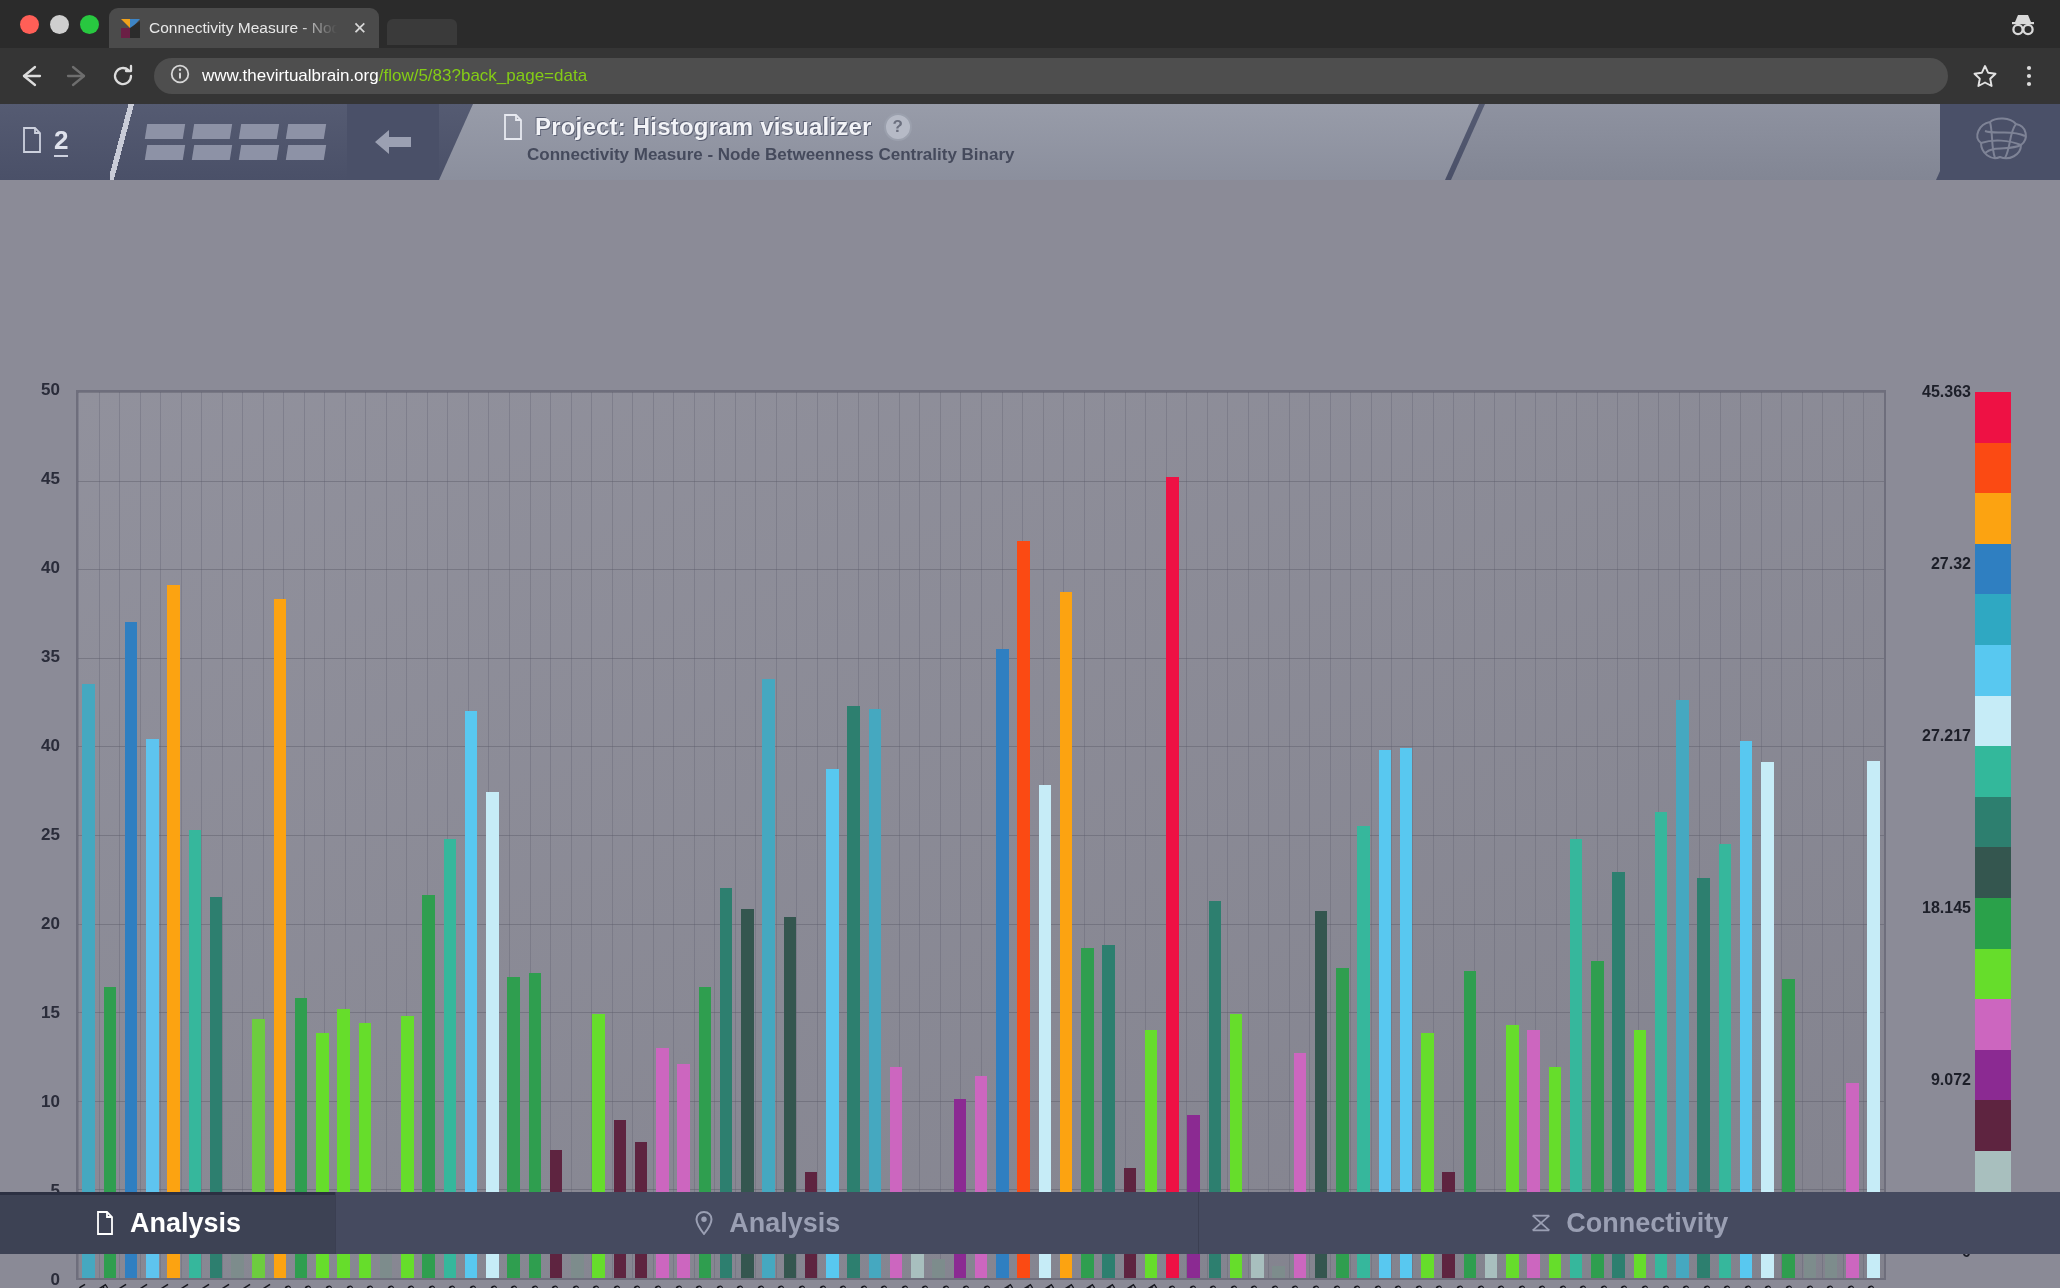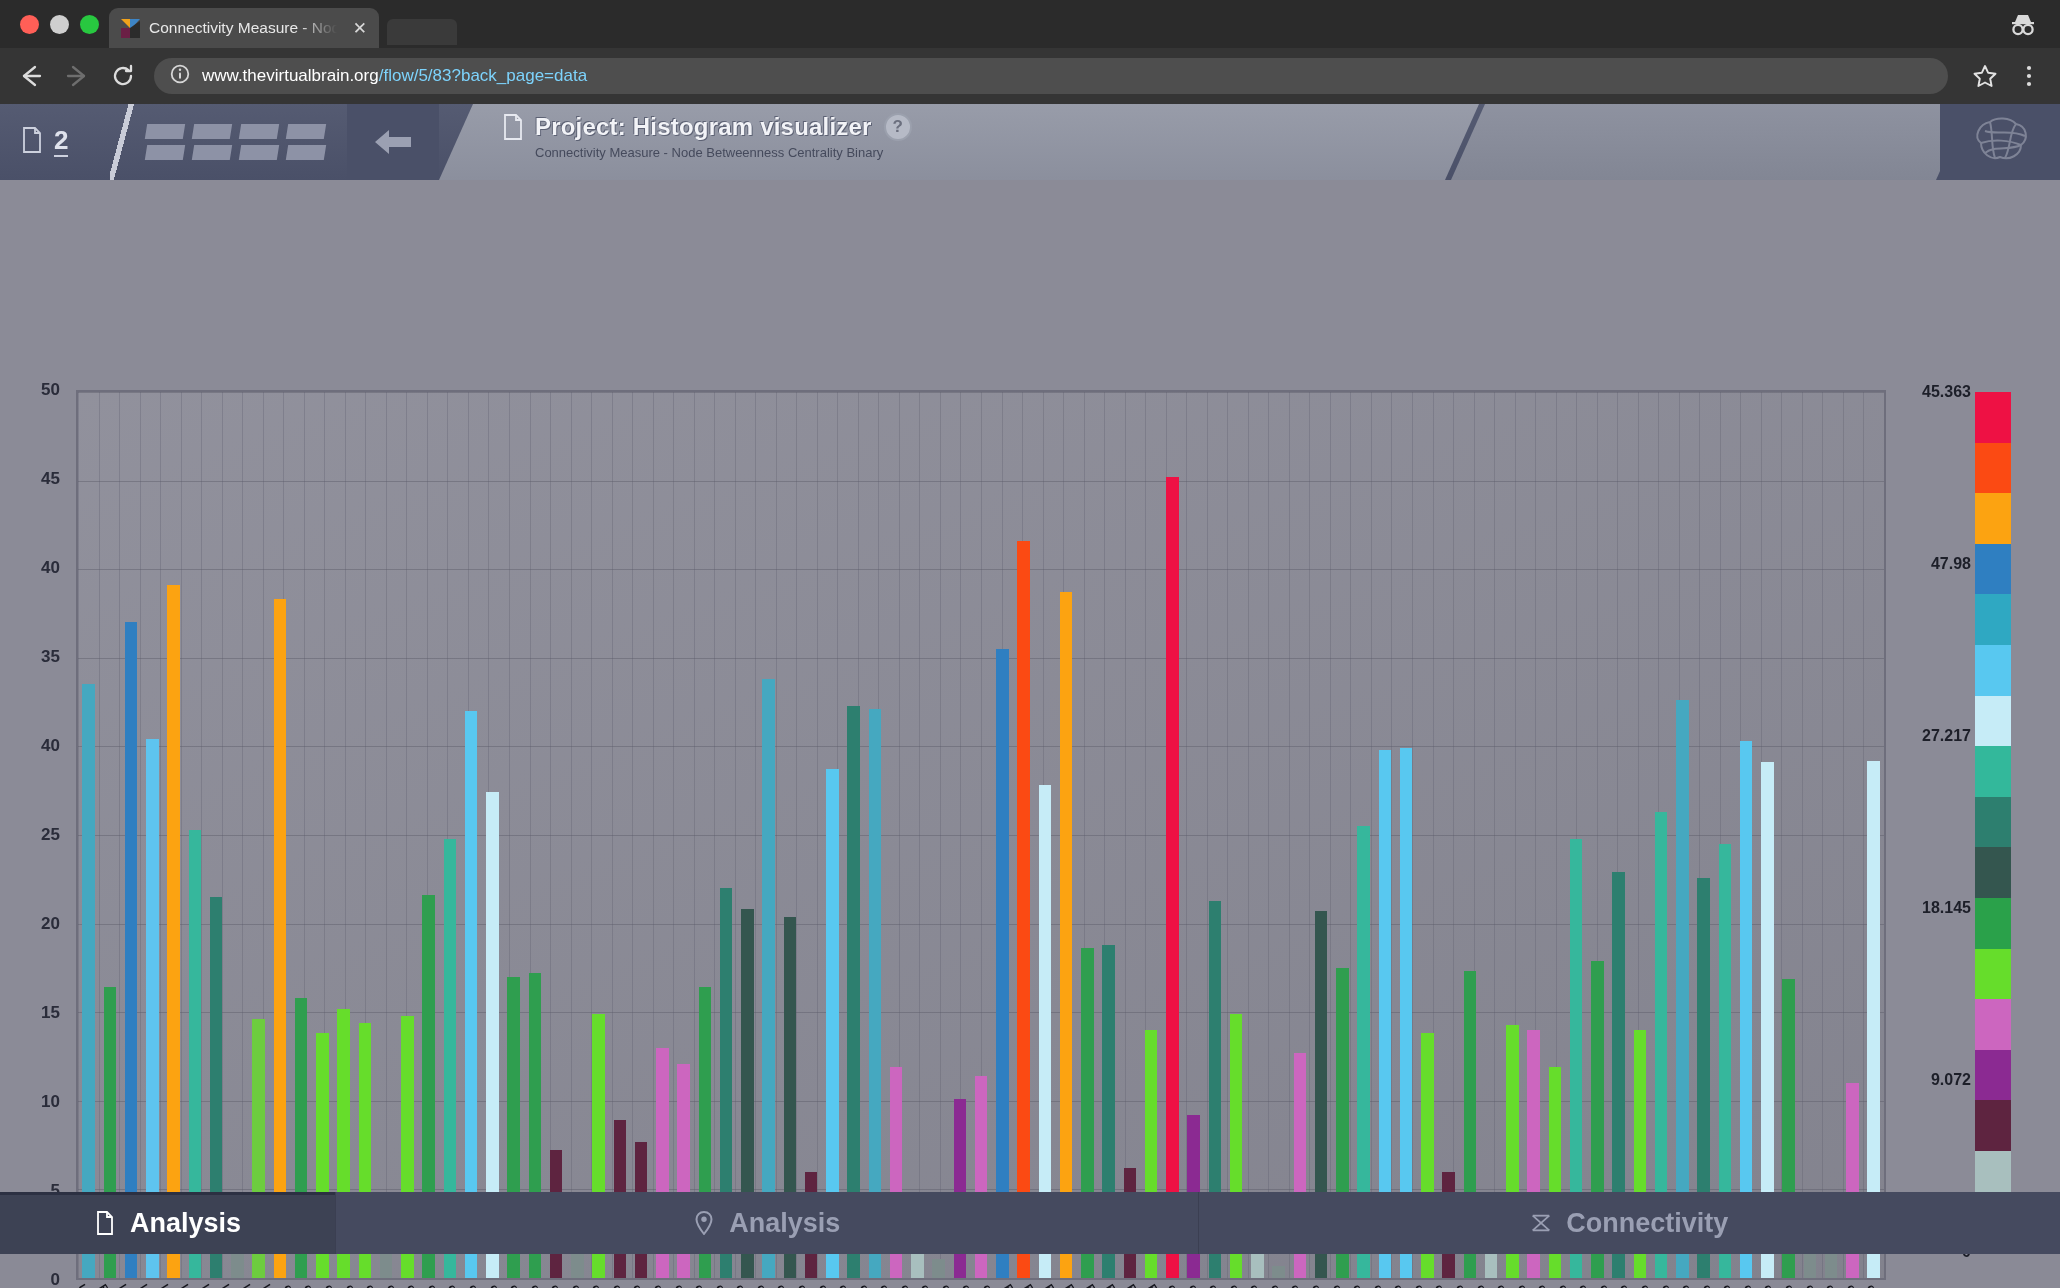--- a/index.html
+++ b/index.html
@@ -52,21 +52,21 @@
     display: flex; align-items: center; padding: 0 16px; gap: 16px;
   }
   .nav-btn { width: 30px; height: 30px; display: flex; align-items: center; justify-content: center; }
   .url-pill {
     flex: 1 1 auto; height: 36px; background: #4e4e4e; border-radius: 18px;
     display: flex; align-items: center; gap: 12px; padding: 0 16px;
     color: #f0f0f0; font-size: 17px;
   }
   .url-text { white-space: nowrap; }
   .url-text .host { color: #ffffff; }
-  .url-text .path { color: #7dd3fc; }
+  .url-text .path { color: #84cc16; }
   .omni-right { display: flex; align-items: center; gap: 14px; padding-left: 6px; }
 
   
   .app-header {
     height: 76px; width: 2060px;
     background: linear-gradient(180deg,#555b72 0%,#4a5068 100%);
     display: flex; align-items: stretch; position: relative;
   }
   .hdr-left {
     width: 110px; display: flex; align-items: center; gap: 12px;
@@ -98,22 +98,22 @@
     text-shadow: 1px 1px 0 #5d6274, -1px -1px 0 #5d6274;
     letter-spacing: .2px;
   }
   .help-badge {
     width: 28px; height: 28px; border-radius: 50%;
     background: #b6bac6; color: #6b6f7e; border: 2px solid #9ba0ad;
     display: flex; align-items: center; justify-content: center;
     font-size: 17px; font-weight: bold;
   }
   .hdr-sub {
-    font-size: 13px; font-weight: normal; color: #454a5c;
-    margin-top: 4px; margin-left: 32px;
+    font-size: 17px; font-weight: bold; color: #454a5c;
+    margin-top: 4px; margin-left: 24px;
   }
   .hdr-panel2 {
     flex: 1 1 auto; margin-left: -28px;
     background: linear-gradient(180deg,#8e92a0 0%,#828694 100%);
     clip-path: polygon(34px 0, 100% 0, calc(100% - 34px) 100%, 0 100%);
   }
   .hdr-right {
     width: 120px; display: flex; align-items: center; justify-content: center;
     background: #4a5068; margin-left: -30px; position: relative; z-index: 2;
   }
@@ -987,21 +987,21 @@
       <div class="x-slot">
         <span class="x-label">ctx-rh-transversetemporal</span>
       </div>
       <div class="x-slot">
         <span class="x-label">ctx-rh-insula</span>
       </div>
     </div>
 
   <div class="cb-ticks">
       <div class="cb-tick" style="top: 0%;">45.363</div>
-      <div class="cb-tick" style="top: 20%;">47.98</div>
+      <div class="cb-tick" style="top: 20%;">27.32</div>
       <div class="cb-tick" style="top: 40%;">27.217</div>
       <div class="cb-tick" style="top: 60%;">18.145</div>
       <div class="cb-tick" style="top: 80%;">9.072</div>
       <div class="cb-tick" style="top: 100%;">0</div>
     </div>
   <div class="colorbar-wrap">
       <div class="cb-band" style="background: rgb(238, 17, 68);"></div>
       <div class="cb-band" style="background: rgb(251, 74, 19);"></div>
       <div class="cb-band" style="background: rgb(252, 163, 17);"></div>
       <div class="cb-band" style="background: rgb(47, 127, 193);"></div>

